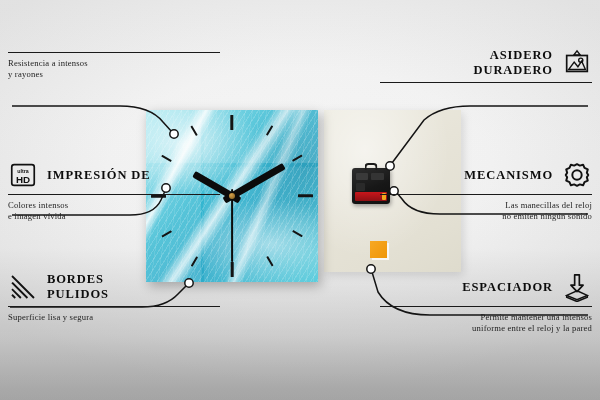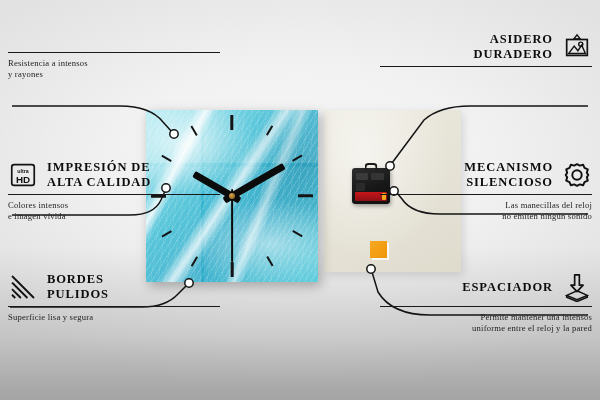--- a/index.html
+++ b/index.html
@@ -39,21 +39,21 @@
   .fdesc {
     font-family:"Liberation Serif", serif;
     font-size:8.6px; line-height:11.2px; color:#1d1d1d; letter-spacing:.2px;
   }
   .fdesc .l2 { display:block; }
 
   
   #f-vidrio    { top:48px;  }
   #f-impresion { top:160px; }
   #f-bordes    { top:272px; }
-  #f-asidero   { top:32px;  }
+  #f-asidero   { top:48px;  }
   #f-mecanismo { top:160px; }
   #f-espuma    { top:272px; }
 
   
   #wires { position:absolute; inset:0; width:600px; height:400px; pointer-events:none; }
   #wires path { fill:none; stroke:#141414; stroke-width:1.5; }
   #wires circle { fill:#ffffff; stroke:#141414; stroke-width:1.5; }
 
   
   #scene { position:absolute; left:0; top:0; width:600px; height:400px; }
@@ -253,21 +253,20 @@
     <div class="fhead">
       <span class="ficon">
         <svg viewBox="0 0 32 32">
           <rect x="4" y="5" width="24" height="22" rx="2.5" fill="none" stroke="currentColor" stroke-width="1.8"></rect>
           <text x="16" y="14.2" text-anchor="middle" font-family="Liberation Sans, sans-serif" font-size="5.6" font-weight="700" fill="currentColor">ultra</text>
           <text x="16" y="24" text-anchor="middle" font-family="Liberation Sans, sans-serif" font-size="10.5" font-weight="700" fill="currentColor">HD</text>
         </svg>
       </span>
       <span class="ftitle">
         <span>IMPRESIÓN DE</span>
-        <span class="l2">ALTA CALIDAD</span>
       </span>
     </div>
     <div class="frule"></div>
     <div class="fdesc">
       <span>Colores intensos</span>
       <span class="l2">e imagen vívida</span>
     </div>
   </div>
 
   <div class="feature left" id="f-bordes">
@@ -319,21 +318,20 @@
             <g fill="none" stroke="currentColor" stroke-width="2.1">
           <path d="M16 4.5 L19 6 L22.5 5 L24 8.5 L27.5 10 L26.5 13.5 L28 16 L26.5 18.5 L27.5 22 L24 23.5
                    L22.5 27 L19 26 L16 27.5 L13 26 L9.5 27 L8 23.5 L4.5 22 L5.5 18.5 L4 16 L5.5 13.5
                    L4.5 10 L8 8.5 L9.5 5 L13 6 Z" stroke-linejoin="round"></path>
           <circle cx="16" cy="16" r="5"></circle>
         </g>
           </svg>
       </span>
       <span class="ftitle">
         <span>MECANISMO</span>
-        <span class="l2">SILENCIOSO</span>
       </span>
     </div>
     <div class="frule"></div>
     <div class="fdesc">
       <span>Las manecillas del reloj</span>
       <span class="l2">no emiten ningún sonido</span>
     </div>
   </div>
 
   <div class="feature right" id="f-espuma">

